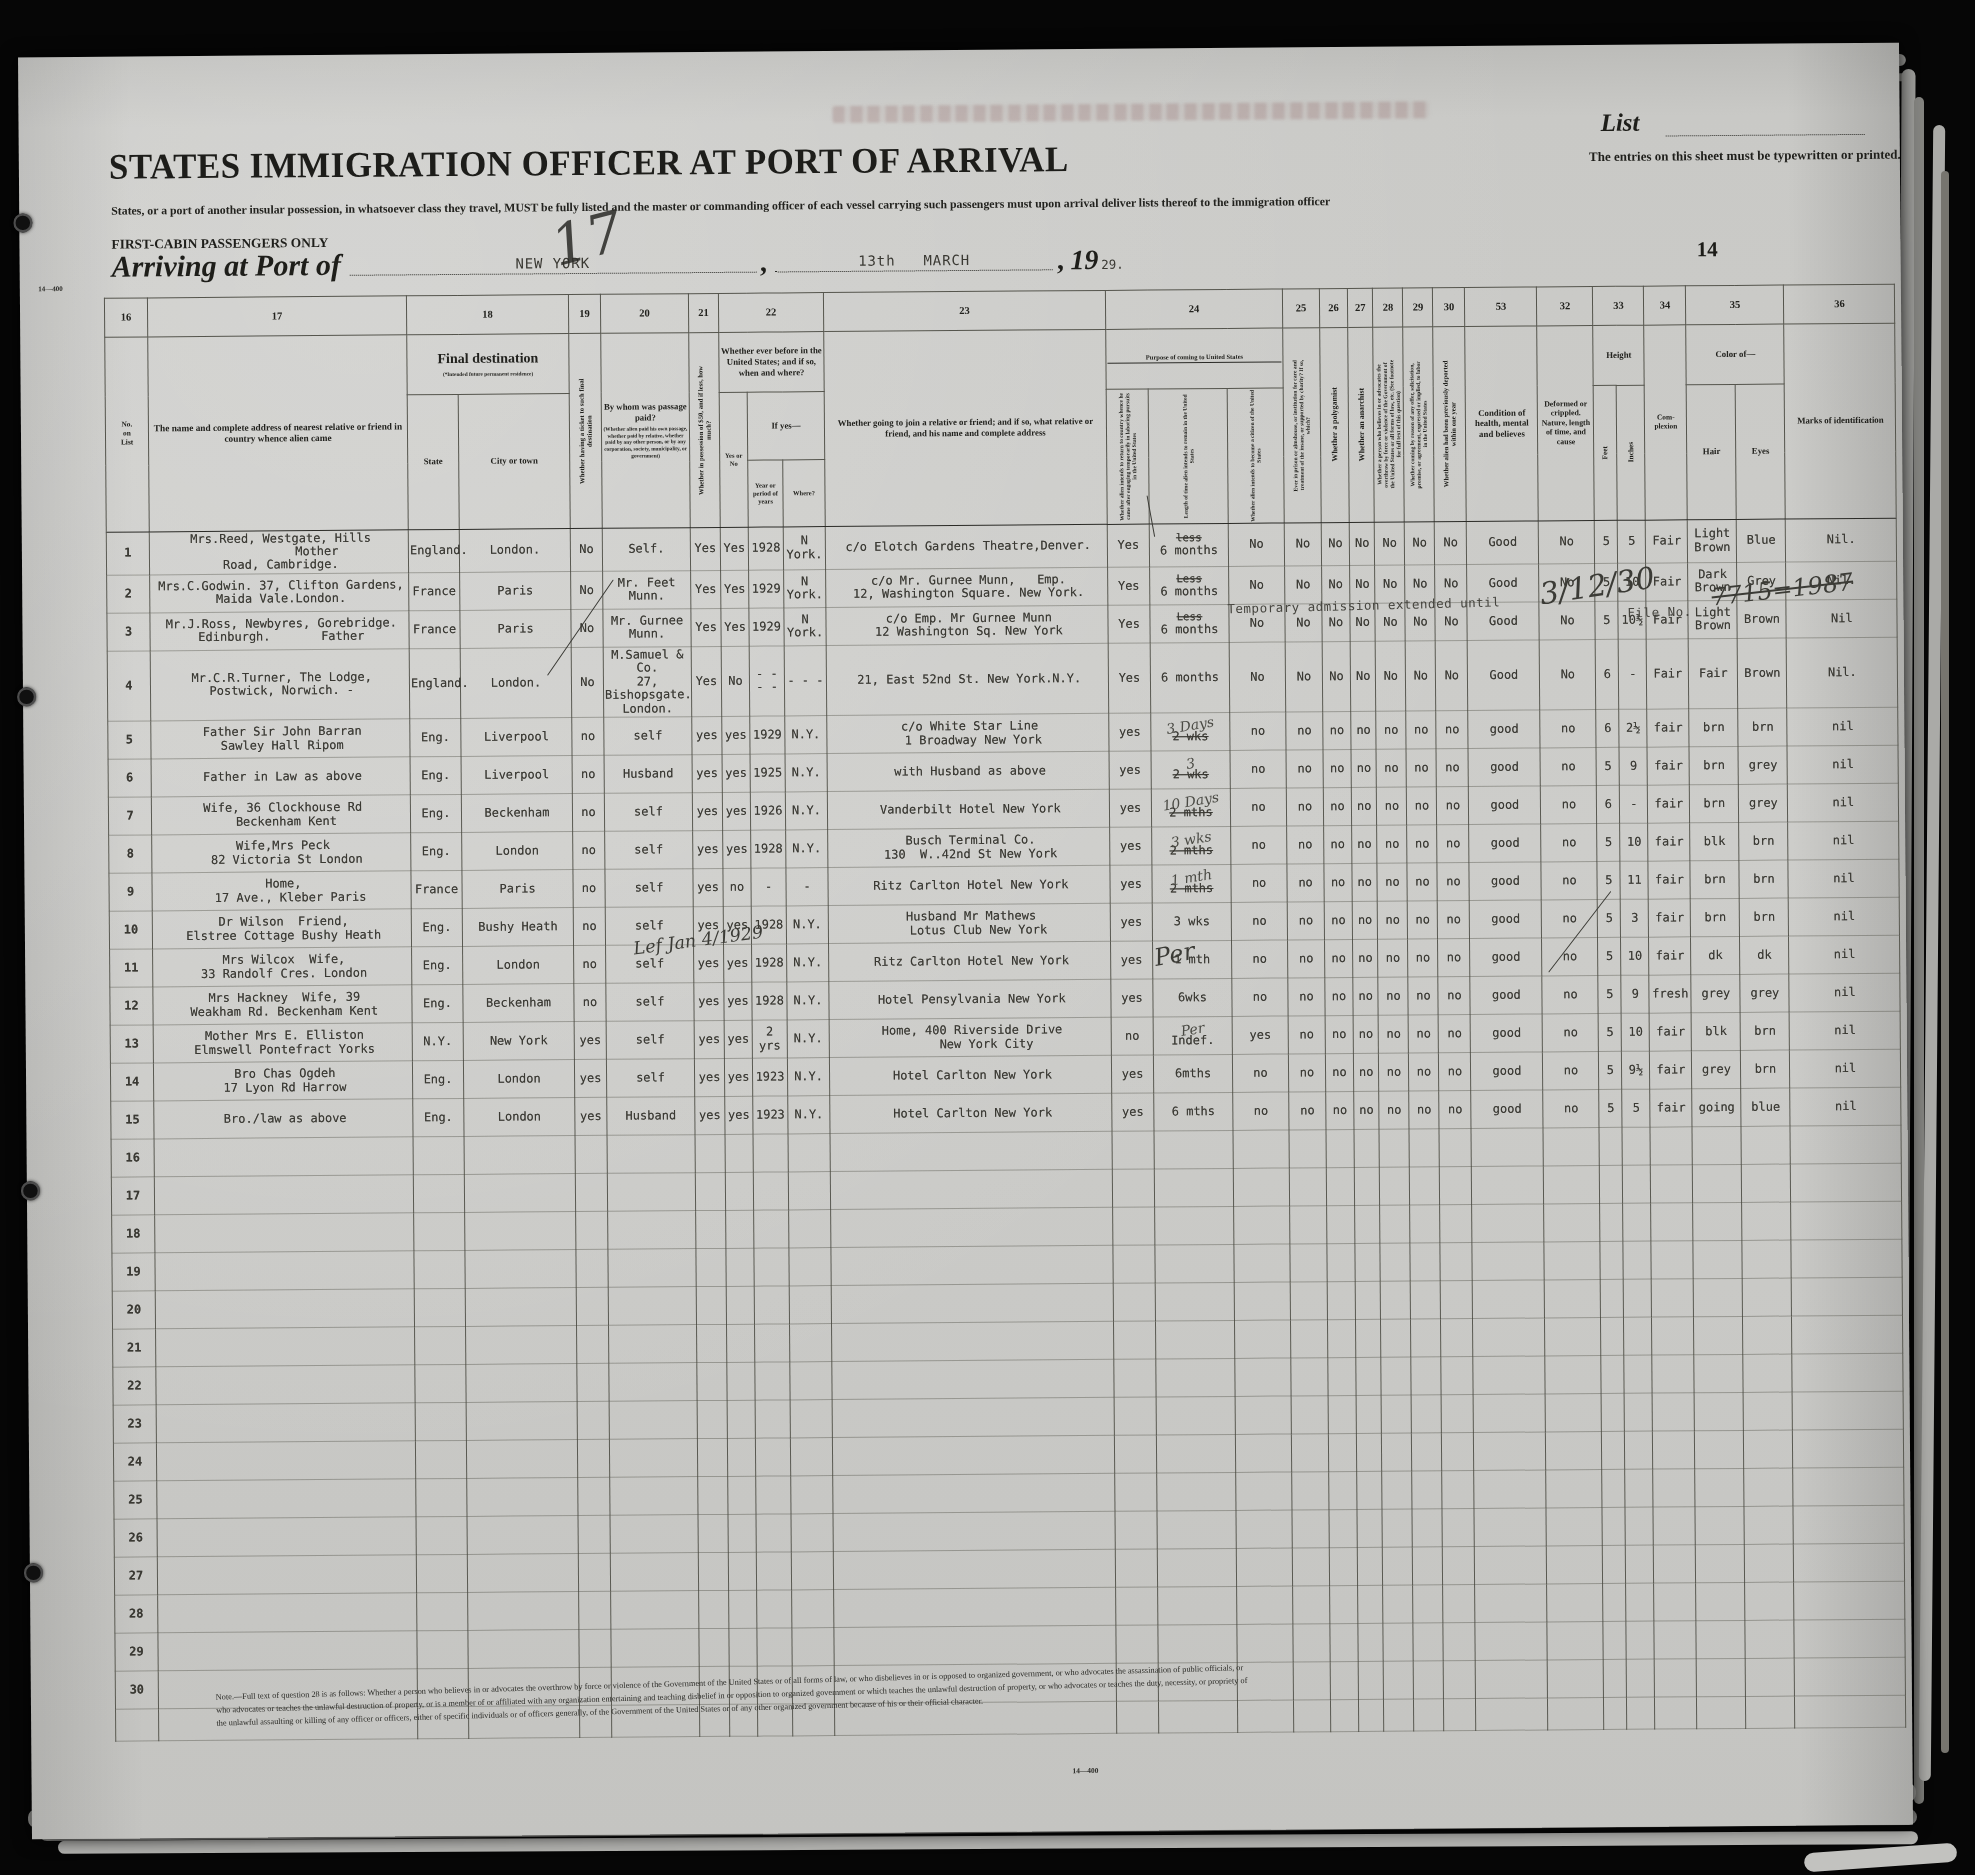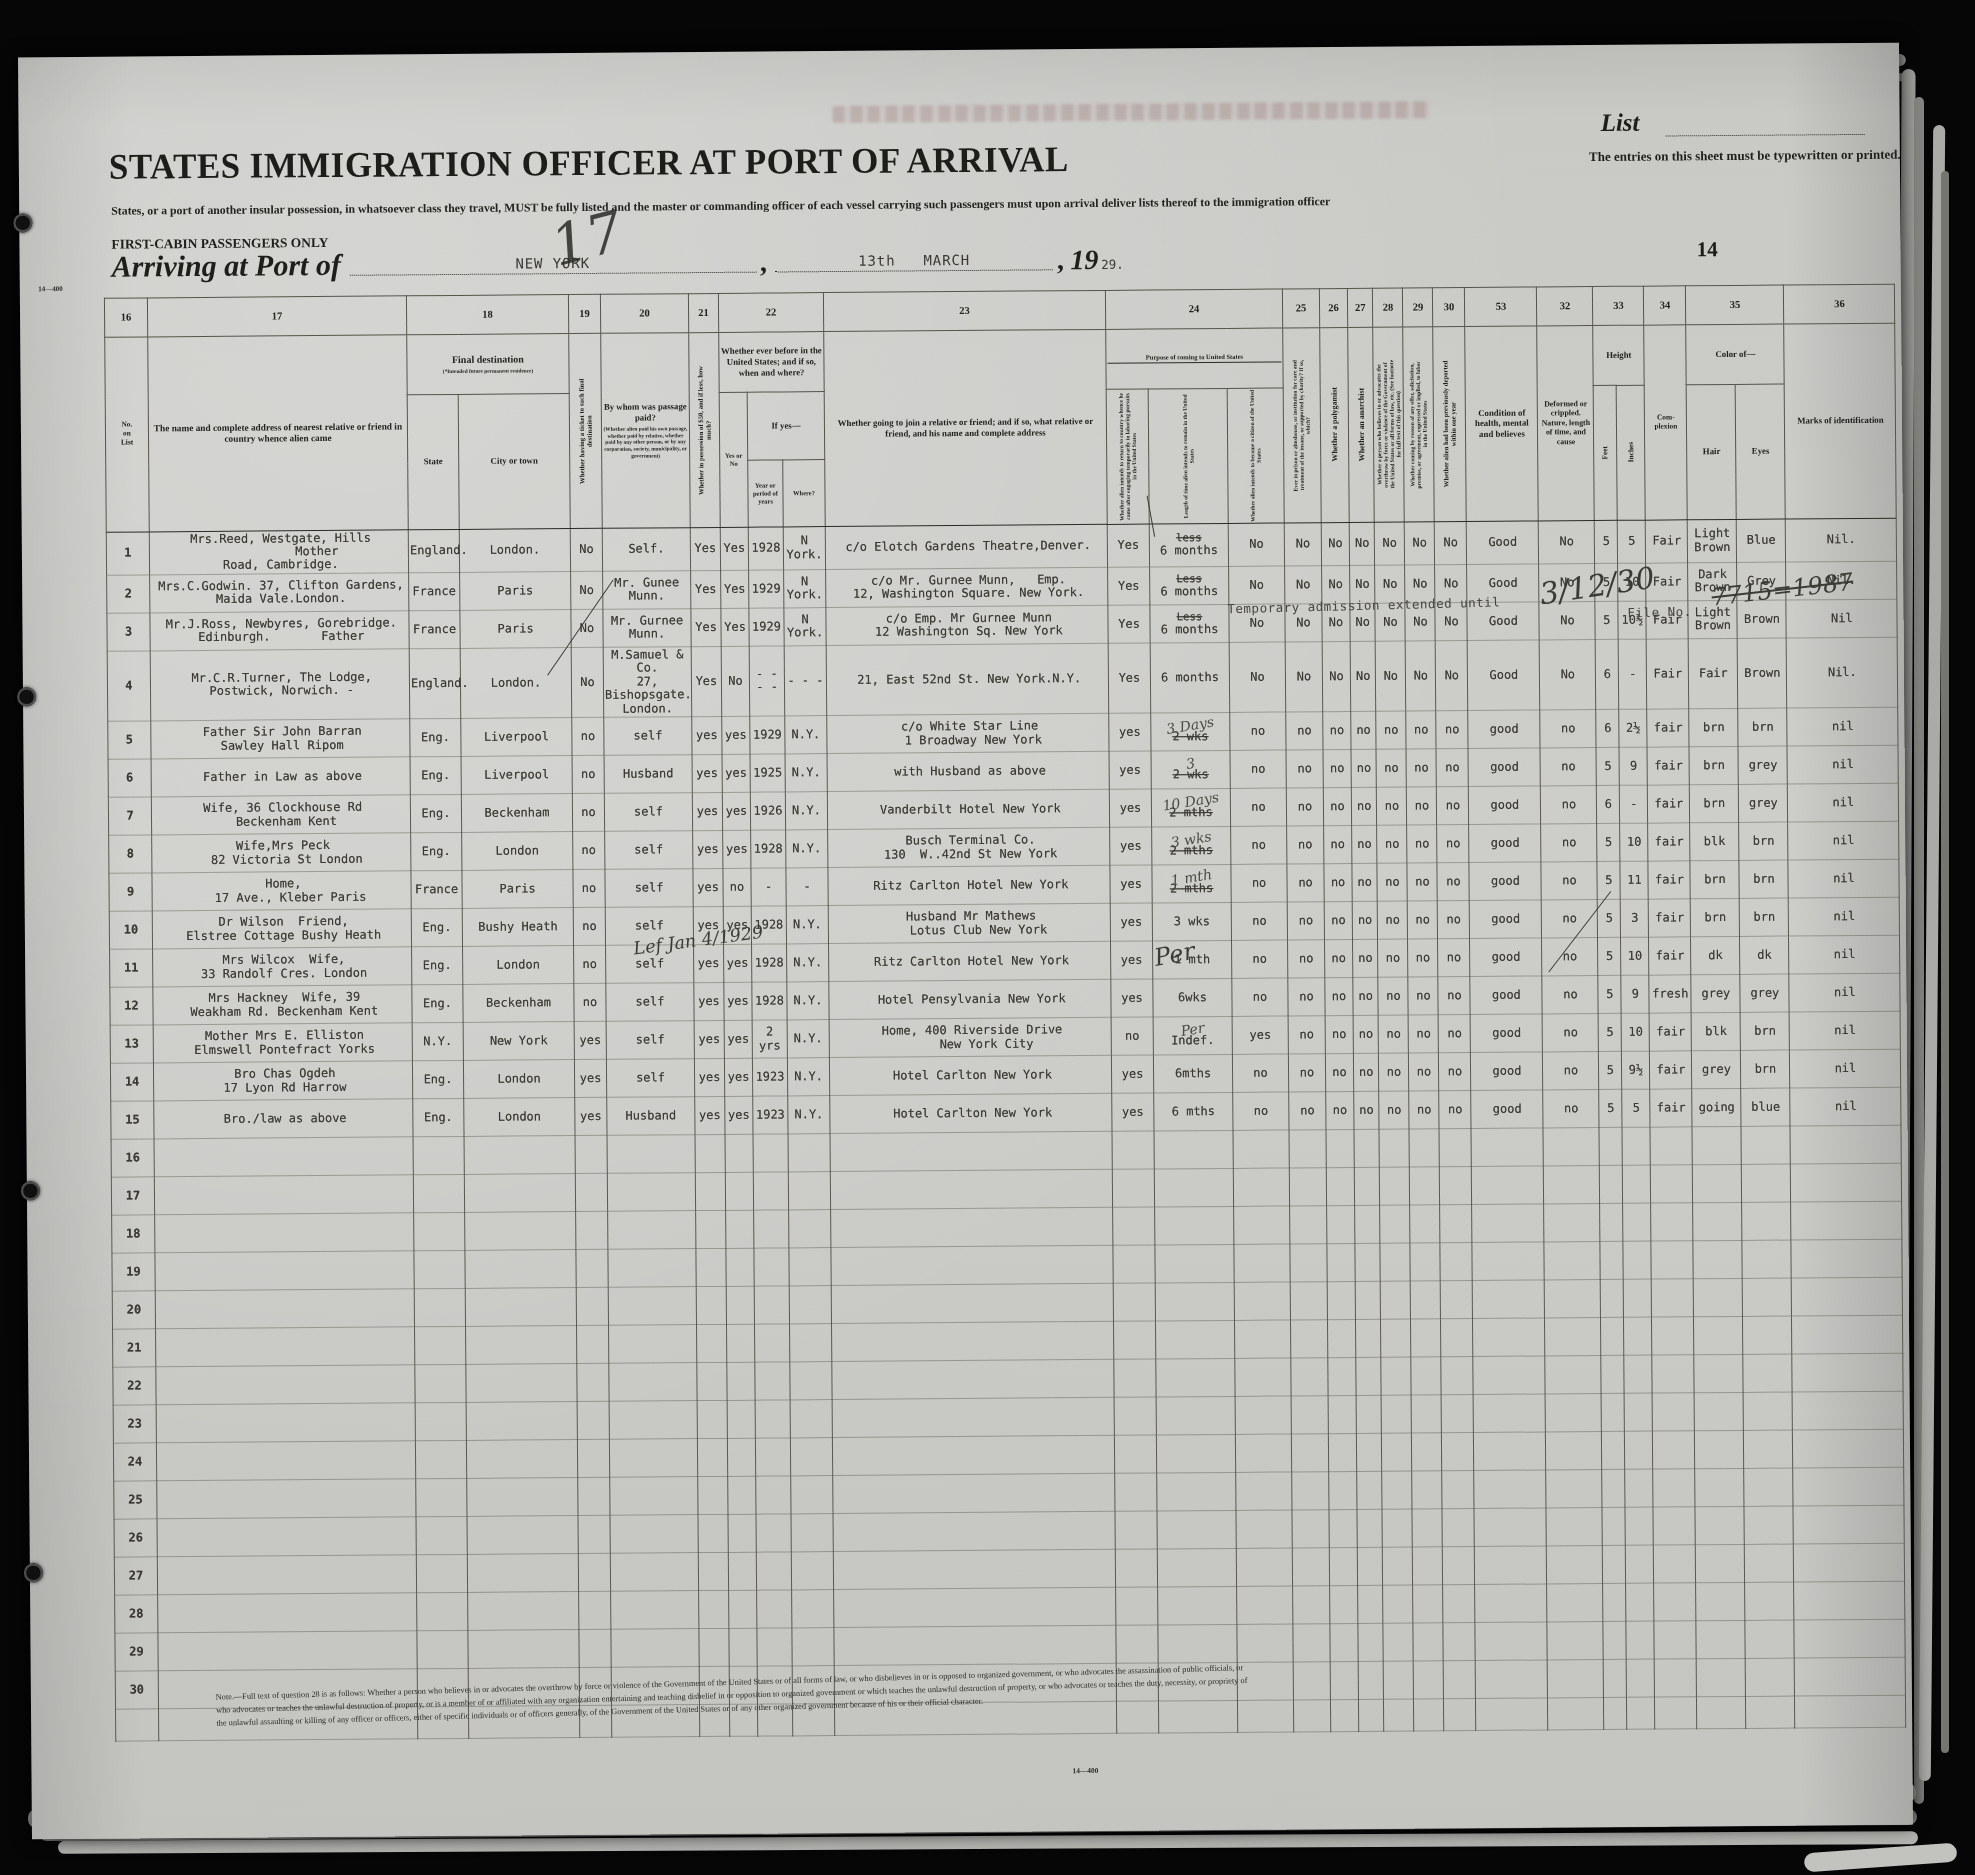--- a/index.html
+++ b/index.html
@@ -189,21 +189,21 @@
         <tr class="hB">
           <th rowspan="3">
               <div class="hlab" style="font-size:7.4px;white-space:pre-line;">No.
 on
 List</div>
             </th>
           <th rowspan="3">
               <div class="hlab" style="font-size:9.3px;">The name and complete address of nearest relative or friend in country whence alien came</div>
             </th>
           <th colspan="2">
-            <div class="hlab" style="font-size:10px;">Final destination</div>
+            <div class="hlab" style="font-size:14px;">Final destination</div>
             <span class="hlab-sm">(*Intended future permanent residence)</span>
           </th>
           <th rowspan="3">
               <div class="vt">Whether having a ticket to such final destination</div>
             </th>
           <th rowspan="3">
             <div class="hlab">By whom was passage paid?</div>
             <span class="hlab-sm">(Whether alien paid his own passage, whether paid by relative, whether paid by any other person, or by any corporation, society, municipality, or government)</span>
           </th>
           <th rowspan="3">
@@ -334,21 +334,21 @@
             <td class="c-eyes">Blue</td>
             <td class="c-marks">Nil.</td>
           </tr>
           <tr>
             <td class="c-no">2</td>
             <td class="c-name">Mrs.C.Godwin. 37, Clifton Gardens,
 Maida Vale.London.</td>
             <td class="c-state">France</td>
             <td class="c-city">Paris</td>
             <td class="c-ticket">No</td>
-            <td class="c-paid">Mr. Gunee
+            <td class="c-paid">Mr. Feet
 Munn.</td>
             <td class="c-poss">Yes</td>
             <td class="c-ever">Yes</td>
             <td class="c-year">1929</td>
             <td class="c-where">N York.</td>
             <td class="c-join">c/o Mr. Gurnee Munn,   Emp.
 12, Washington Square. New York.</td>
             <td class="c-join_yes">Yes</td>
             <td class="c-length"><span class="struck-top">Less</span><span>6 months</span></td>
             <td class="c-citizen">No</td>

